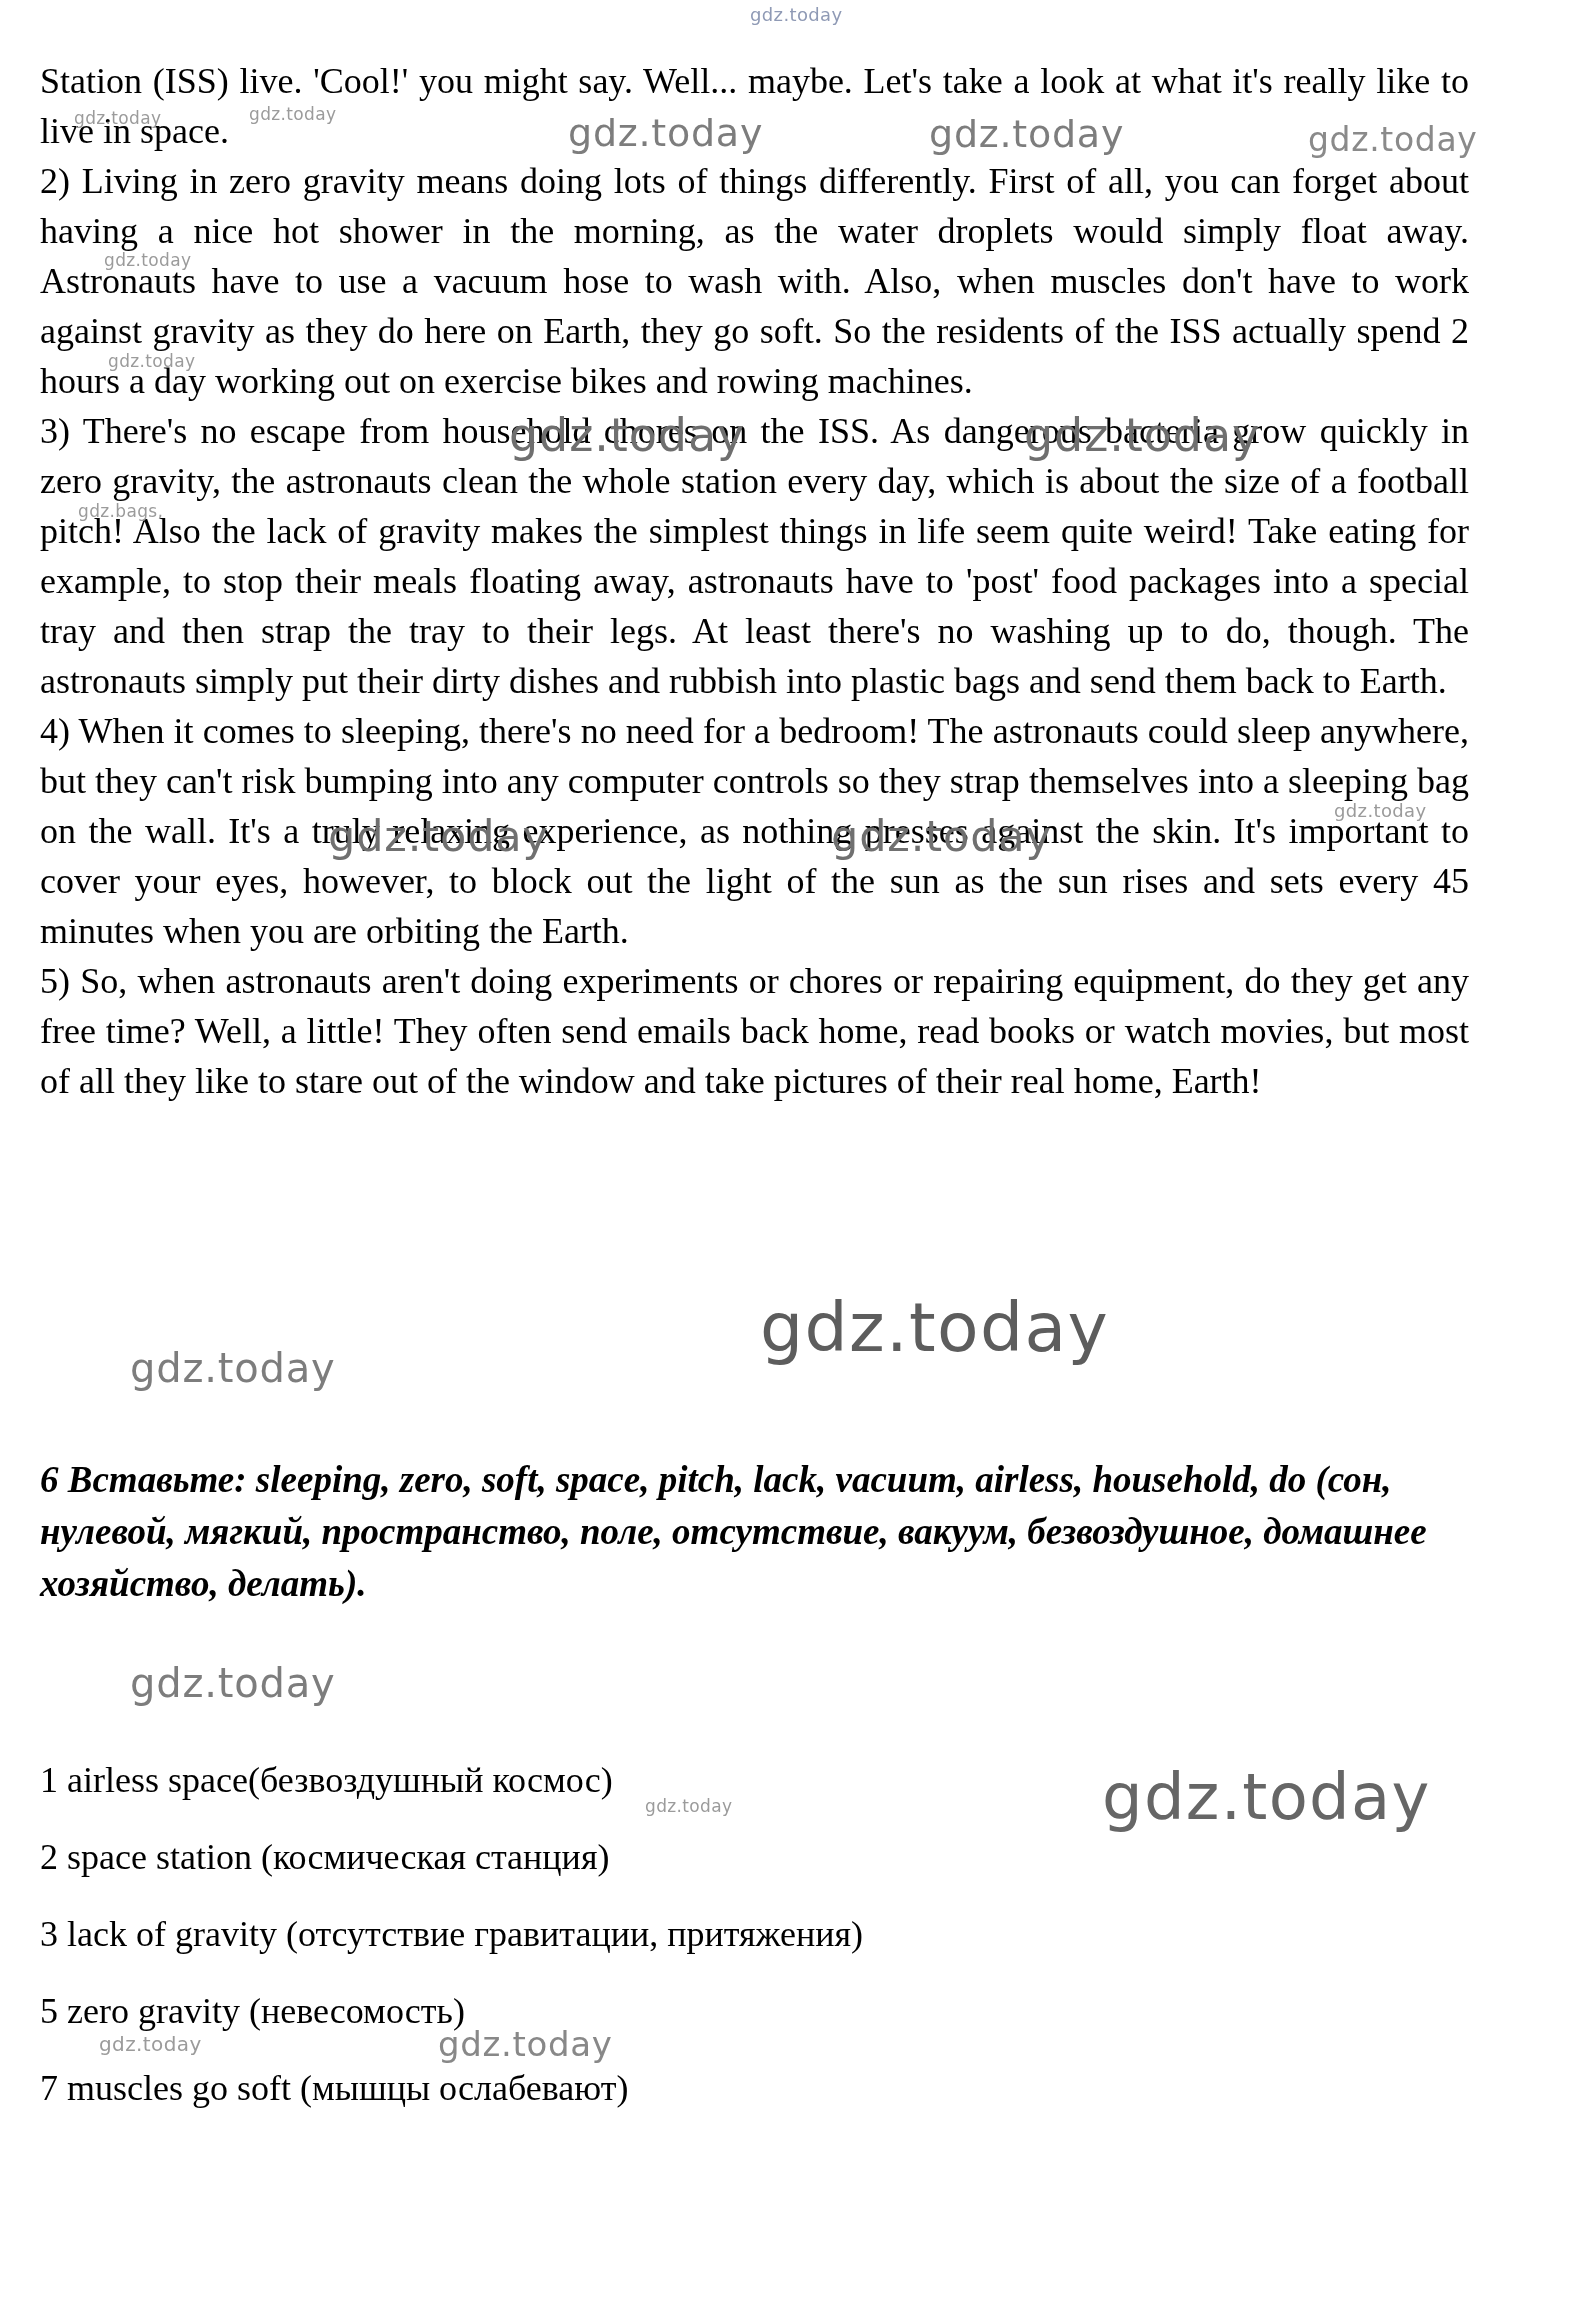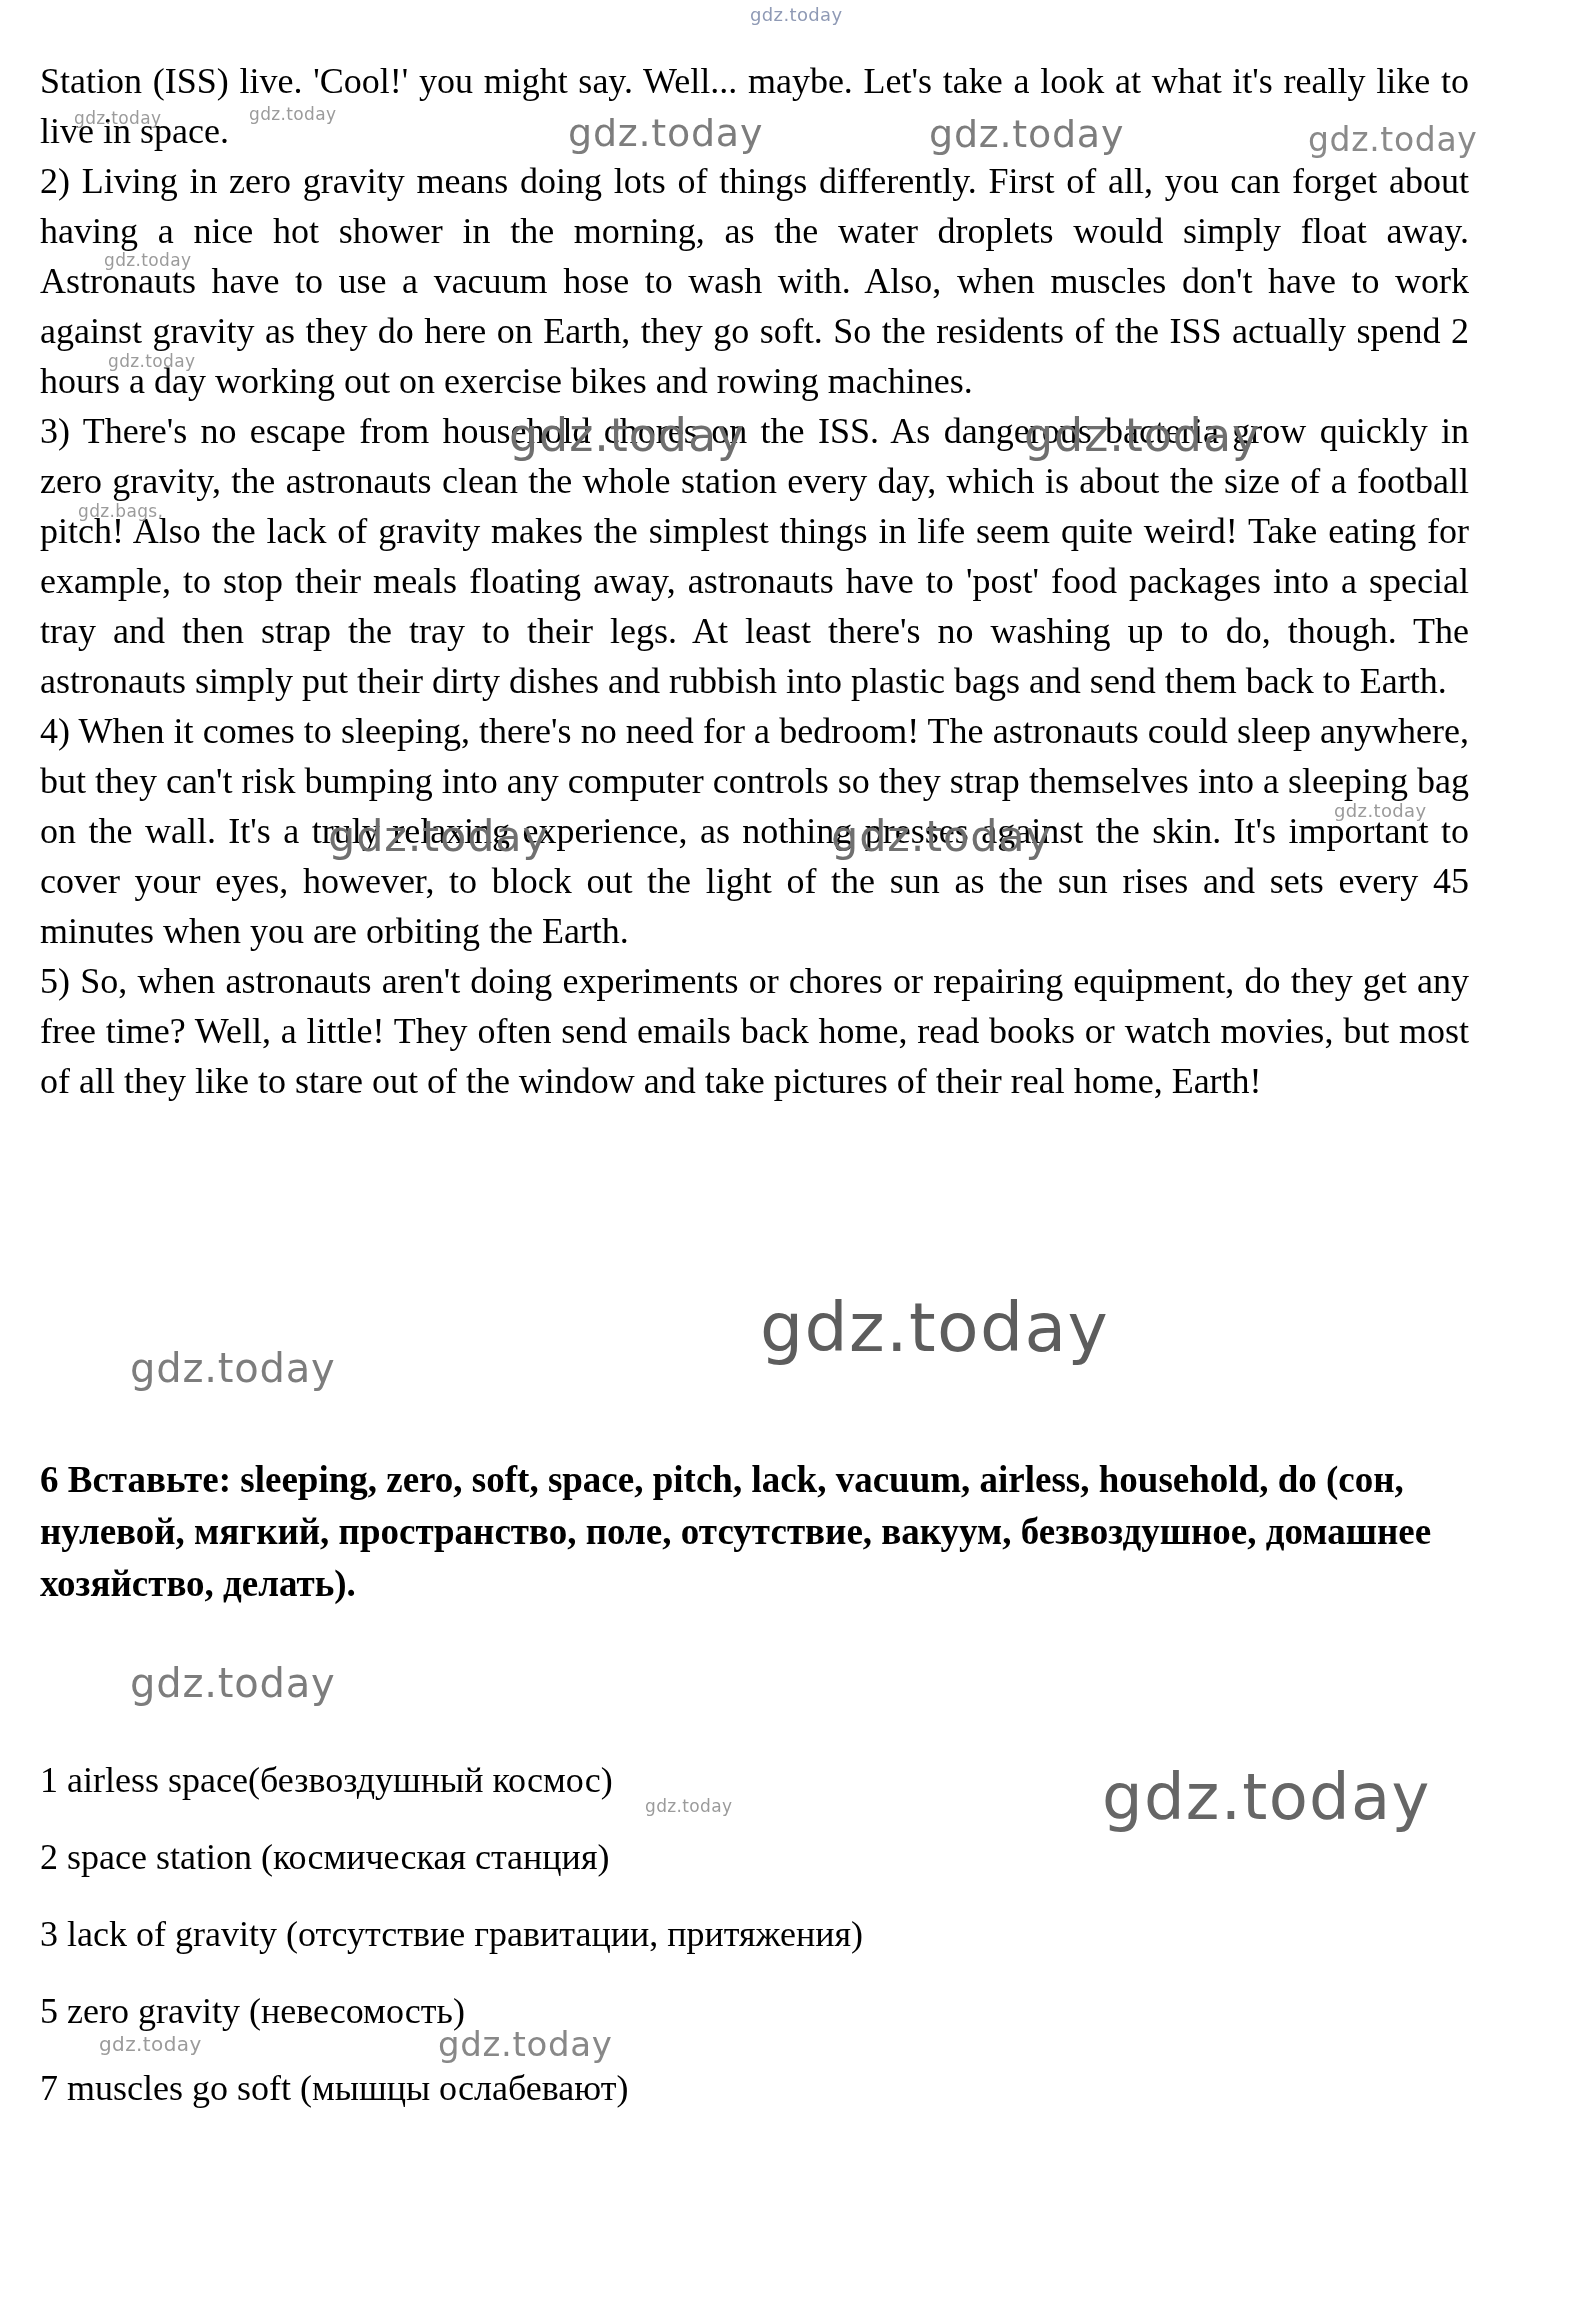--- a/index.html
+++ b/index.html
@@ -26,20 +26,21 @@
   .article p { text-align: justify; }
 
   
   .exercise {
     position: absolute;
     top: 1454px; left: 40px;
     width: 1472px;
     font-weight: 700;
     font-size: 37px;
     line-height: 52px;
+    font-style: italic;
   }
 
   
   .phrases {
     position: absolute;
     top: 1742px; left: 40px;
     width: 1450px;
     font-size: 36px;
     list-style: none;
   }

